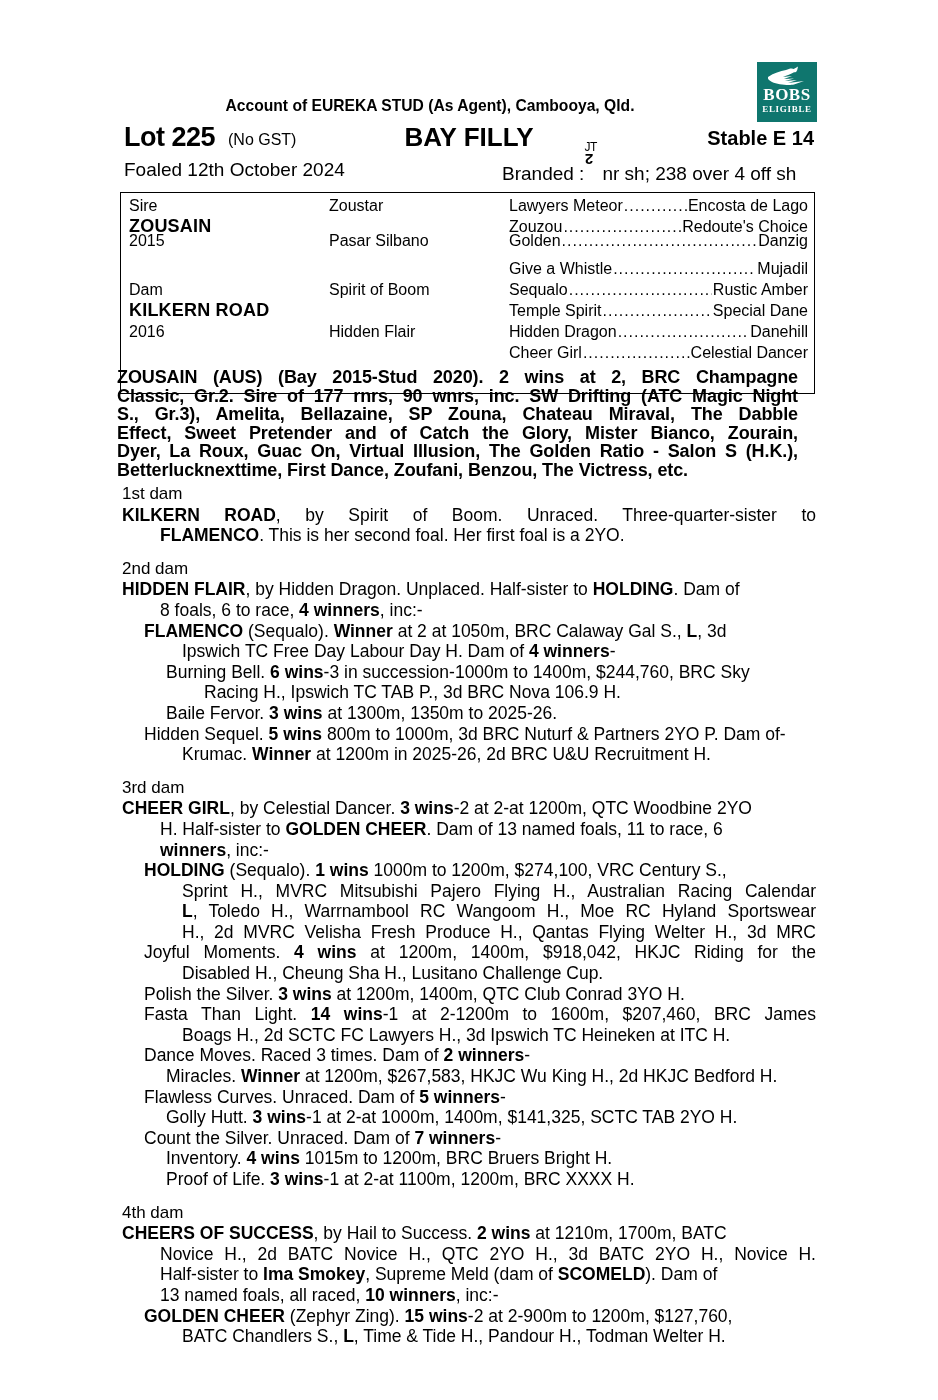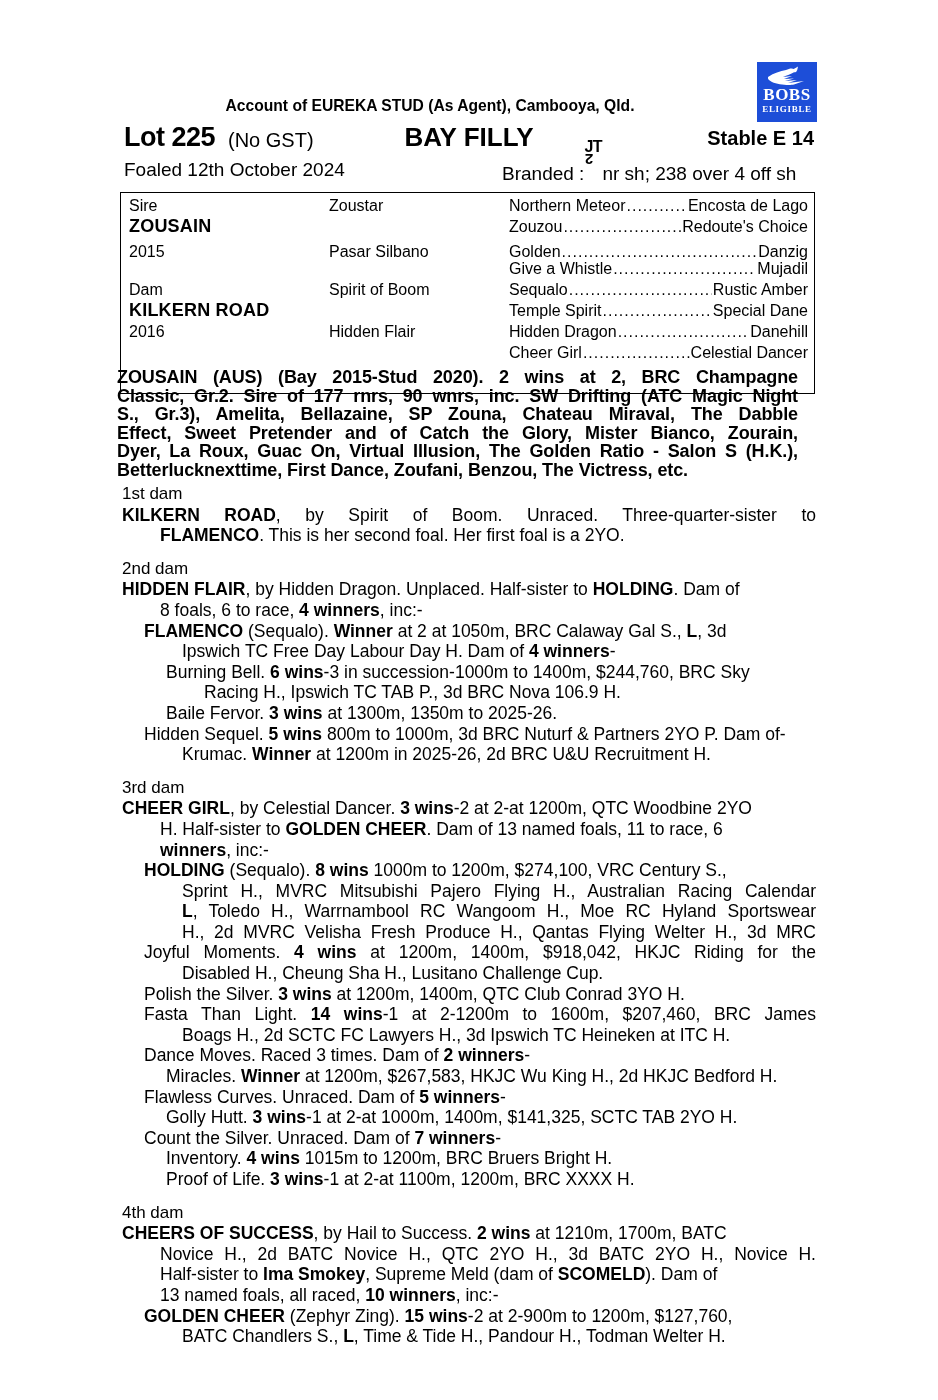--- a/index.html
+++ b/index.html
@@ -23,21 +23,21 @@
     height: 1400px;
   }
 
   
   .bobs-logo {
     position: absolute;
     left: 757px;
     top: 62px;
     width: 60px;
     height: 60px;
-    background: #1d4ed8;
+    background: #0f766e;
     display: flex;
     flex-direction: column;
     align-items: center;
     justify-content: flex-start;
     padding-top: 4px;
     box-sizing: border-box;
   }
   .bobs-horse {
     width: 46px;
     height: 20px;
@@ -87,21 +87,21 @@
     top: 0;
     font-weight: bold;
     font-size: 27px;
     line-height: 30px;
     letter-spacing: -0.5px;
   }
   .lot-gst {
     position: absolute;
     left: 104px;
     top: 9px;
-    font-size: 20px;
+    font-size: 16px;
     line-height: 18px;
   }
   .lot-colour {
     position: absolute;
     left: 0;
     top: 0;
     width: 690px;
     text-align: center;
     font-weight: bold;
     font-size: 26px;
@@ -142,22 +142,22 @@
     position: relative;
     width: 18px;
     height: 22px;
     vertical-align: baseline;
     overflow: visible;
   }
   .brand-jt {
     position: absolute;
     left: 0px;
     top: -17px;
-    font-size: 16px;
-    font-weight: bold;
+    font-size: 12px;
+    font-weight: normal;
     line-height: 12px;
     letter-spacing: -0.5px;
   }
   .brand-two {
     position: absolute;
     left: 1px;
     top: -6px;
     font-size: 15px;
     font-weight: bold;
     line-height: 14px;
@@ -286,35 +286,35 @@
   <div class="foaled-row">
     <span class="foaled-text">Foaled 12th October 2024</span>
     <span class="branded-wrap"><span>Branded :</span><span class="brand-glyph"><span class="brand-jt">JT</span><span class="brand-two">2</span></span><span>nr sh; 238 over 4 off sh</span></span>
   </div>
 
   <div class="ped-box" id="ped-box">
       <div class="ped-row" style="top: 2px;">
         <div class="ped-c1">Sire</div>
         <div class="ped-c2">Zoustar</div>
         <div class="ped-c3">
-          <span class="gp-left">Northern Meteor</span>
+          <span class="gp-left">Lawyers Meteor</span>
           <span class="gp-dots">...........................................................</span>
           <span class="gp-right">Encosta de Lago</span>
         </div>
       </div>
       <div class="ped-row" style="top: 23px;">
         <div class="ped-c1 ped-bold">ZOUSAIN</div>
         <div class="ped-c2"></div>
         <div class="ped-c3">
           <span class="gp-left">Zouzou</span>
           <span class="gp-dots">...........................................................</span>
           <span class="gp-right">Redoute's Choice</span>
         </div>
       </div>
-      <div class="ped-row" style="top: 48px;">
+      <div class="ped-row" style="top: 37px;">
         <div class="ped-c1">2015</div>
         <div class="ped-c2">Pasar Silbano</div>
         <div class="ped-c3">
           <span class="gp-left">Golden</span>
           <span class="gp-dots">...........................................................</span>
           <span class="gp-right">Danzig</span>
         </div>
       </div>
       <div class="ped-row" style="top: 65px;">
         <div class="ped-c1"></div>
@@ -388,21 +388,21 @@
         <span class="ln i5 l">Racing H., Ipswich TC TAB P., 3d BRC Nova 106.9 H.</span>
         <span class="ln i4 l">Baile Fervor. <b>3 wins</b> at 1300m, 1350m to 2025-26.</span>
         <span class="ln i2 l">Hidden Sequel. <b>5 wins</b> 800m to 1000m, 3d BRC Nuturf &amp; Partners 2YO P. Dam of-</span>
         <span class="ln i3 l">Krumac. <b>Winner</b> at 1200m in 2025-26, 2d BRC U&amp;U Recruitment H.</span>
       </div>
       <div class="dam-head">3rd dam</div>
       <div class="para">
         <span class="ln i0 l"><b>CHEER GIRL</b>, by Celestial Dancer. <b>3 wins</b>-2 at 2-at 1200m, QTC Woodbine 2YO</span>
         <span class="ln i1 l">H. Half-sister to <b>GOLDEN CHEER</b>. Dam of 13 named foals, 11 to race, 6</span>
         <span class="ln i1 l"><b>winners</b>, inc:-</span>
-        <span class="ln i2 l"><b>HOLDING</b> (Sequalo). <b>8 wins</b> 1000m to 1200m, $274,100, VRC Century S.,</span>
+        <span class="ln i2 l"><b>HOLDING</b> (Sequalo). <b>1 wins</b> 1000m to 1200m, $274,100, VRC Century S.,</span>
         <span class="ln i3 j">Sprint H., MVRC Mitsubishi Pajero Flying H., Australian Racing Calendar</span>
         <span class="ln i3 j"><b>L</b>, Toledo H., Warrnambool RC Wangoom H., Moe RC Hyland Sportswear</span>
         <span class="ln i3 j">H., 2d MVRC Velisha Fresh Produce H., Qantas Flying Welter H., 3d MRC</span>
         <span class="ln i2 j">Joyful Moments. <b>4 wins</b> at 1200m, 1400m, $918,042, HKJC Riding for the</span>
         <span class="ln i3 l">Disabled H., Cheung Sha H., Lusitano Challenge Cup.</span>
         <span class="ln i2 l">Polish the Silver. <b>3 wins</b> at 1200m, 1400m, QTC Club Conrad 3YO H.</span>
         <span class="ln i2 j">Fasta Than Light. <b>14 wins</b>-1 at 2-1200m to 1600m, $207,460, BRC James</span>
         <span class="ln i3 l">Boags H., 2d SCTC FC Lawyers H., 3d Ipswich TC Heineken at ITC H.</span>
         <span class="ln i2 l">Dance Moves. Raced 3 times. Dam of <b>2 winners</b>-</span>
         <span class="ln i4 l">Miracles. <b>Winner</b> at 1200m, $267,583, HKJC Wu King H., 2d HKJC Bedford H.</span>

